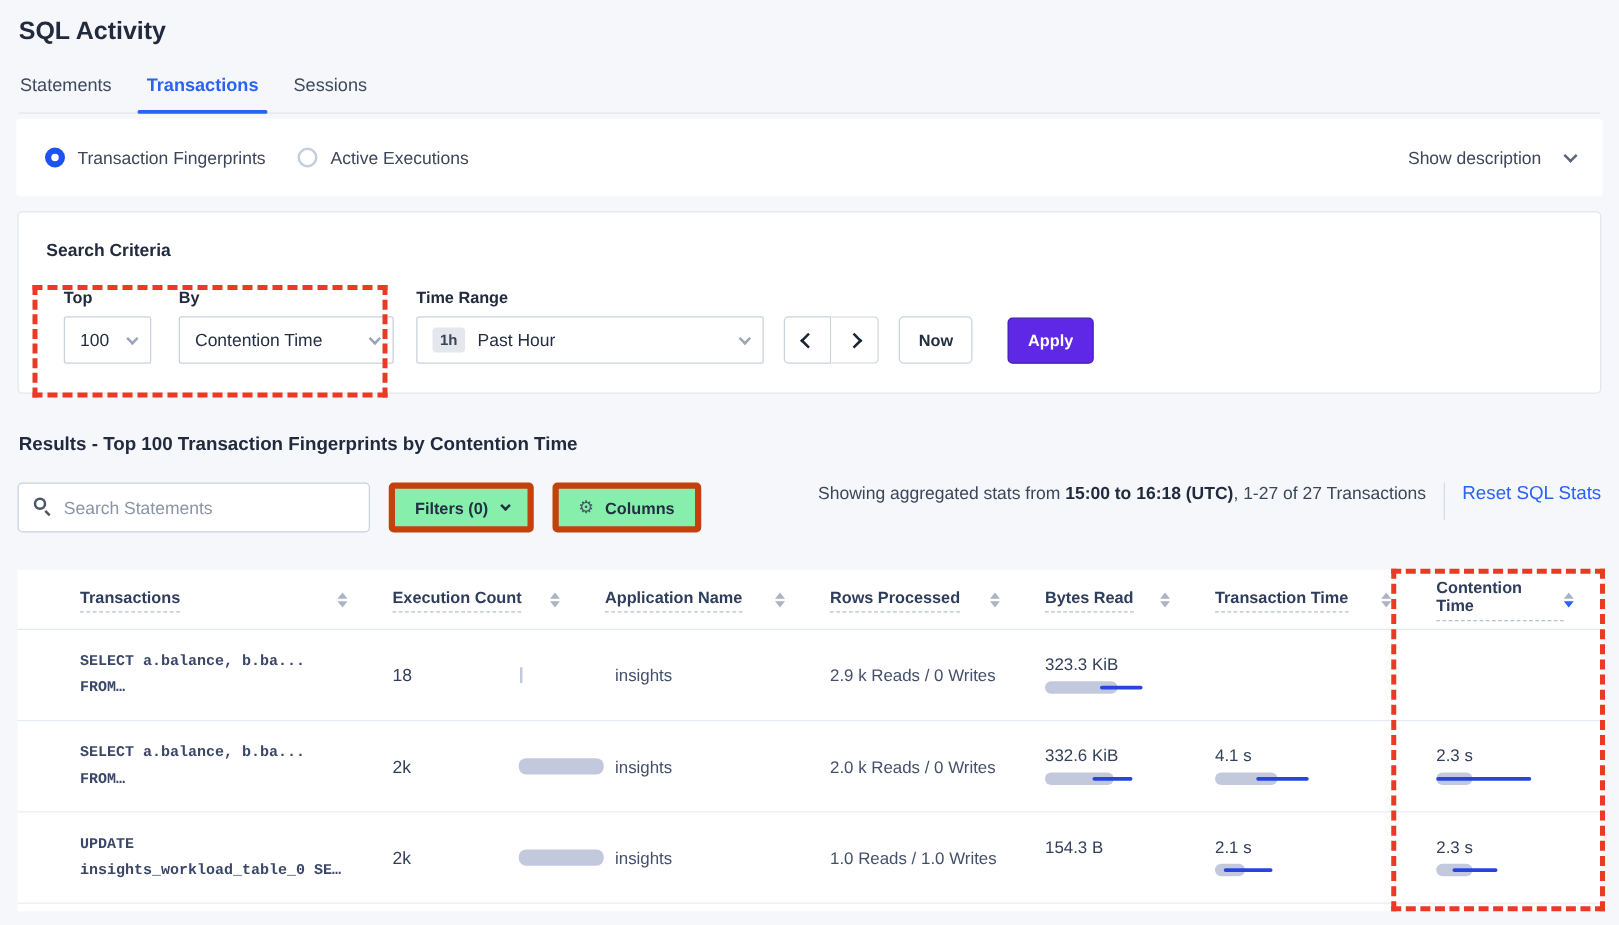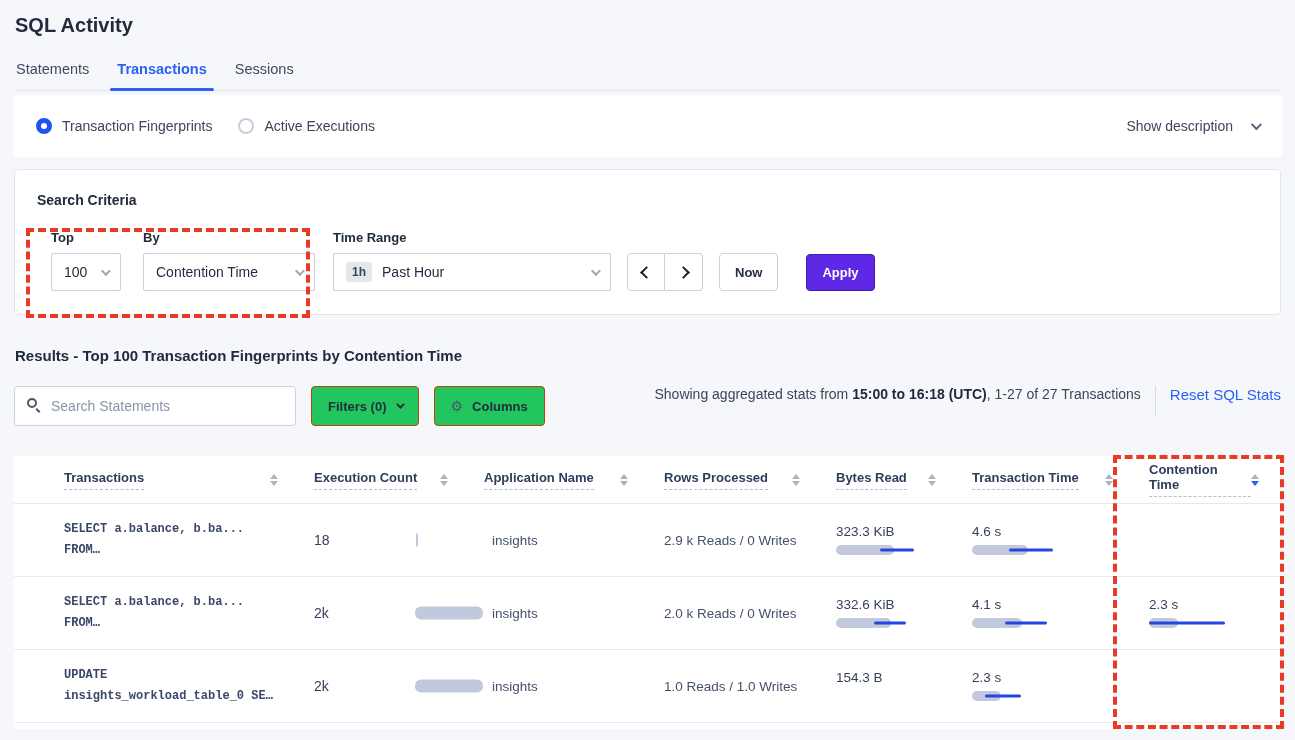--- a/index.html
+++ b/index.html
@@ -62,21 +62,21 @@
     border-radius:4px; font-size:13px; font-weight:bold; color:#fff; cursor:pointer; }
   
   .results-heading { margin:32px 15px 22px; font-size:15px; font-weight:bold; color:#212b3d; }
   .toolbar { display:flex; align-items:flex-start; margin:0 14px; }
   .search-wrap { position:relative; width:282px; }
   .search-input { width:282px; height:40px; border:1px solid #c9d1de; border-radius:4px; padding:0 12px 0 36px;
     font-size:14px; color:#242e42; font-family:"Liberation Sans",sans-serif; background:#fff; }
   .search-input::placeholder { color:#8a94a8; }
   .mag { position:absolute; left:13px; top:12px; width:10px; height:10px; border:2px solid #4a5568; border-radius:50%; }
   .mag::after { content:""; position:absolute; width:2px; height:5px; background:#4a5568; left:8px; top:8px; transform:rotate(-45deg); }
-  .tool-btn { margin-left:15px; height:40px; padding:0 16px; background:#22c55e; border:1px solid #c2410c; border-radius:4px;
+  .tool-btn { margin-left:15px; height:40px; padding:0 16px; background:#86efac; border:5px solid #c2410c; border-radius:4px;
     font-size:13px; font-weight:bold; color:#242e42; display:flex; align-items:center; gap:9px; cursor:pointer; }
   .tool-btn .chev { width:6px; height:6px; border-color:#242e42; }
   .gear { font-family:"DejaVu Sans",sans-serif; font-size:14px; color:#4a5568; font-weight:normal; }
   .toolbar-spacer { flex:1; }
   .stats-text { font-size:14px; color:#3c4659; white-space:nowrap; }
   .stats-text b { color:#212b3d; }
   .v-divider { width:1px; height:30px; background:#d5dbe5; margin:0 14px; }
   .reset-link { font-size:15px; color:#2962f5; white-space:nowrap; cursor:pointer; }
   
   .table-card { margin:30px 14px 0; background:#fff; min-height:273px; }
@@ -259,27 +259,20 @@
     </div>
     <div class="c-app">insights</div>
     <div class="c-rows">2.9 k Reads / 0 Writes</div>
     <div class="c-metric">
       <div class="metric-label">323.3 KiB</div>
       <div class="bar">
           <span class="bar-gray" style="width: 58px;"></span>
           <span class="bar-blue" style="left: 44px; width: 34px;"></span>
         </div>
     </div>
-    <div class="c-metric">
-      <div class="metric-label">4.6 s</div>
-      <div class="bar">
-          <span class="bar-gray" style="width: 56px;"></span>
-          <span class="bar-blue" style="left: 37px; width: 44px;"></span>
-        </div>
-    </div>
   </div>
 
   <div class="trow">
     <div class="c-stmt">
       <div>SELECT a.balance, b.ba...</div>
       <div>FROM…</div>
     </div>
     <div class="c-exec">
       <span>2k</span>
       <span class="bar exec-bar"><span class="bar-gray" style="width: 68px;"></span></span>
@@ -318,20 +311,27 @@
       <span>2k</span>
       <span class="bar exec-bar"><span class="bar-gray" style="width: 68px;"></span></span>
     </div>
     <div class="c-app">insights</div>
     <div class="c-rows">1.0 Reads / 1.0 Writes</div>
     <div class="c-metric">
       <div class="metric-label">154.3 B</div>
       <div class="bar" style="visibility: hidden;"></div>
     </div>
     <div class="c-metric">
+      <div class="metric-label">2.1 s</div>
+      <div class="bar">
+          <span class="bar-gray" style="width: 24px;"></span>
+          <span class="bar-blue" style="left: 7px; width: 39px;"></span>
+        </div>
+    </div>
+    <div class="c-metric">
       <div class="metric-label">2.3 s</div>
       <div class="bar">
           <span class="bar-gray" style="width: 29px;"></span>
           <span class="bar-blue" style="left: 13px; width: 36px;"></span>
         </div>
     </div>
   </div>
 </div>
 
 <div class="annot annot-criteria"></div>

